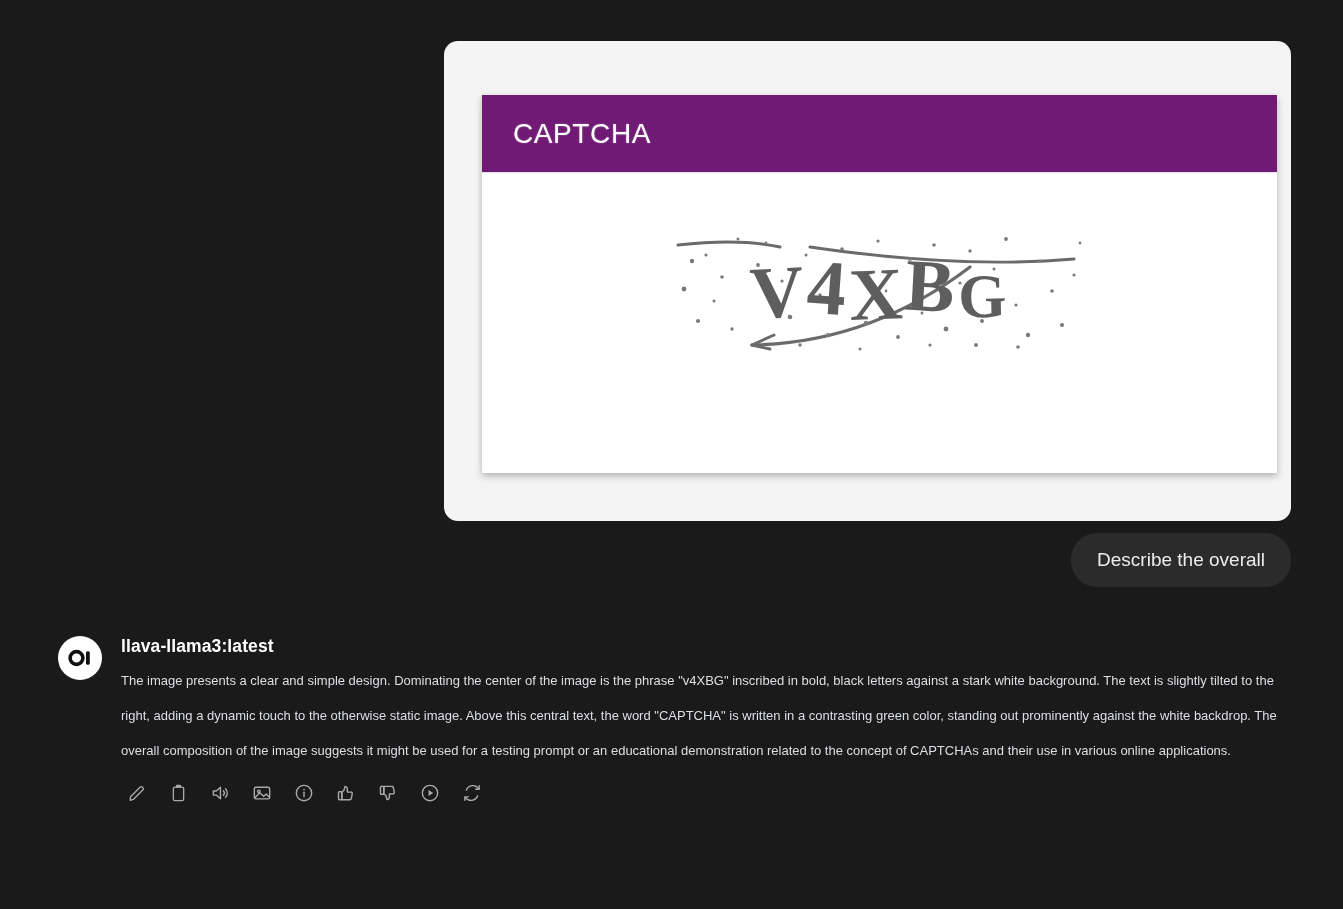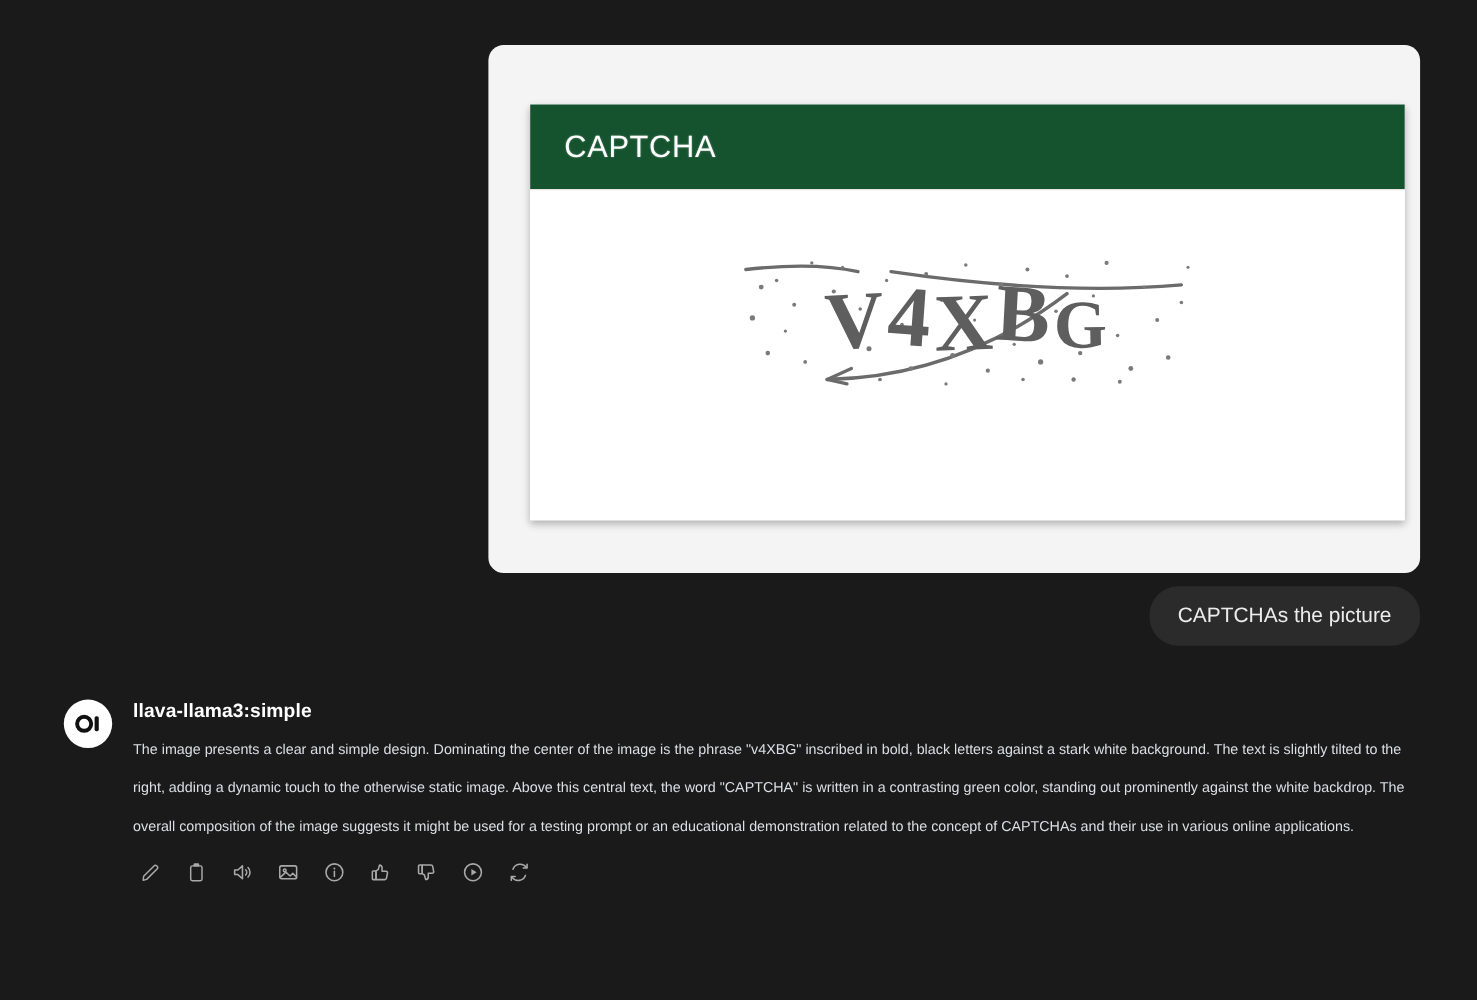--- a/index.html
+++ b/index.html
@@ -27,21 +27,21 @@
   }
   .captcha-widget {
     position: absolute;
     left: 38px; top: 54px;
     width: 795px; height: 378px;
     background: #ffffff;
     box-shadow: 0 3px 7px rgba(0,0,0,0.28);
   }
   .captcha-header {
     height: 77px;
-    background: #14532d;
+    background: #701a75;
     display: flex;
     align-items: center;
     padding-left: 31px;
   }
   .captcha-header-title {
     color: #ffffff;
     font-size: 28px;
     letter-spacing: 0.6px;
     font-family: "Liberation Sans", sans-serif;
     text-shadow: 0 0 2px rgba(255,255,255,0.35);
@@ -213,33 +213,33 @@
               <span class="c1">4</span>
               <span class="c2">X</span>
               <span class="c3">B</span>
               <span class="c4">G</span>
           </div>
         </div>
       </div>
     </div>
   </div>
 
-  <div class="user-bubble">CAPTCHAs the picture</div>
+  <div class="user-bubble">Describe the overall</div>
 
   <div class="assistant-block">
 
     <div class="assistant-avatar">
       <svg width="30" height="30" viewBox="0 0 30 30">
         <circle cx="11.5" cy="15" r="6.4" fill="none" stroke="#111111" stroke-width="3.6"></circle>
         <rect x="21" y="8.2" width="3.8" height="13.6" rx="1.6" fill="#111111"></rect>
       </svg>
     </div>
 
     <div class="assistant-body">
-      <div class="assistant-name">llava-llama3:simple</div>
+      <div class="assistant-name">llava-llama3:latest</div>
       <div class="assistant-text">The image presents a clear and simple design. Dominating the center of the image is the phrase "v4XBG" inscribed in bold, black letters against a stark white background. The text is slightly tilted to the right, adding a dynamic touch to the otherwise static image. Above this central text, the word "CAPTCHA" is written in a contrasting green color, standing out prominently against the white backdrop. The overall composition of the image suggests it might be used for a testing prompt or an educational demonstration related to the concept of CAPTCHAs and their use in various online applications.</div>
 
       <div class="action-bar">
 
         <div class="action-btn" title="Edit">
           <svg width="19" height="19" viewBox="0 0 24 24" fill="none" stroke="currentColor" stroke-width="1.7" stroke-linecap="round" stroke-linejoin="round">
             <path d="M4 20.5 L8 19.5 L20.2 7.3 a1.9 1.9 0 0 0 0-2.7 l-0.8-0.8 a1.9 1.9 0 0 0-2.7 0 L4.5 16 Z"></path>
           </svg>
         </div>
 

